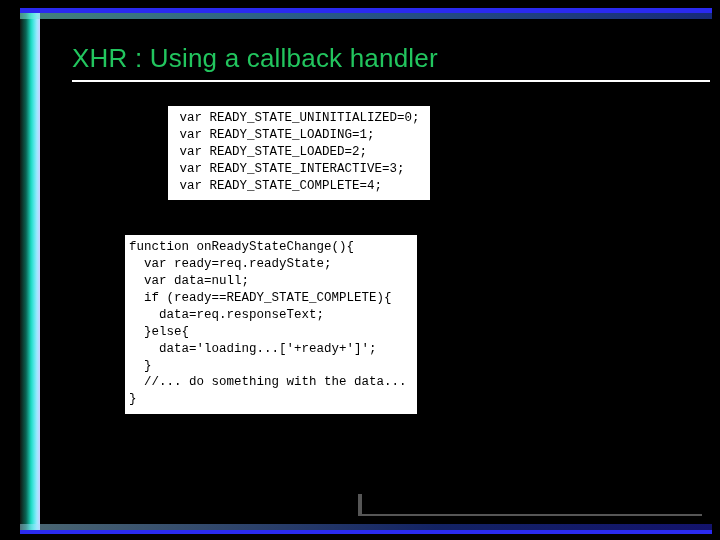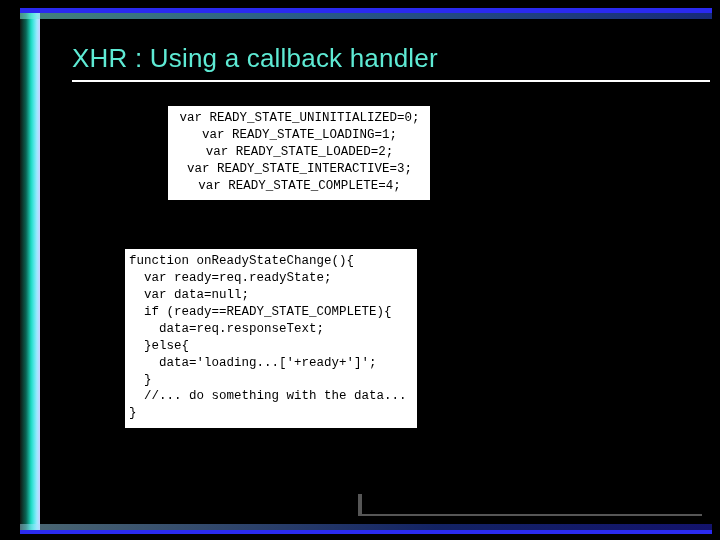--- a/index.html
+++ b/index.html
@@ -41,21 +41,21 @@
       opacity: 0.45;
     }
     .content {
       position: absolute;
       top: 30px;
       left: 52px;
       right: 18px;
       bottom: 18px;
     }
     .title {
-      color: #5eead4;
+      color: #22c55e;
       font-size: 26px;
       font-weight: 400;
       margin-bottom: 6px;
       letter-spacing: 0.2px;
     }
     .title-underline {
       height: 2px;
       width: 638px;
       background: #fff;
       margin-bottom: 24px;
@@ -65,22 +65,21 @@
       color: #000;
       font-family: "Courier New", Courier, monospace;
       font-size: 12.5px;
       line-height: 1.35;
       padding: 4px 10px 6px 4px;
       display: inline-block;
       white-space: pre;
     }
     .code1 {
       margin-left: 96px;
-      margin-bottom: 49px;
-      text-align: center;
+      margin-bottom: 35px;
     }
     .code2 {
       margin-left: 53px;
     }
     .bottom-divider {
       position: absolute;
       bottom: 14px;
       left: 338px;
       width: 4px;
       height: 22px;

